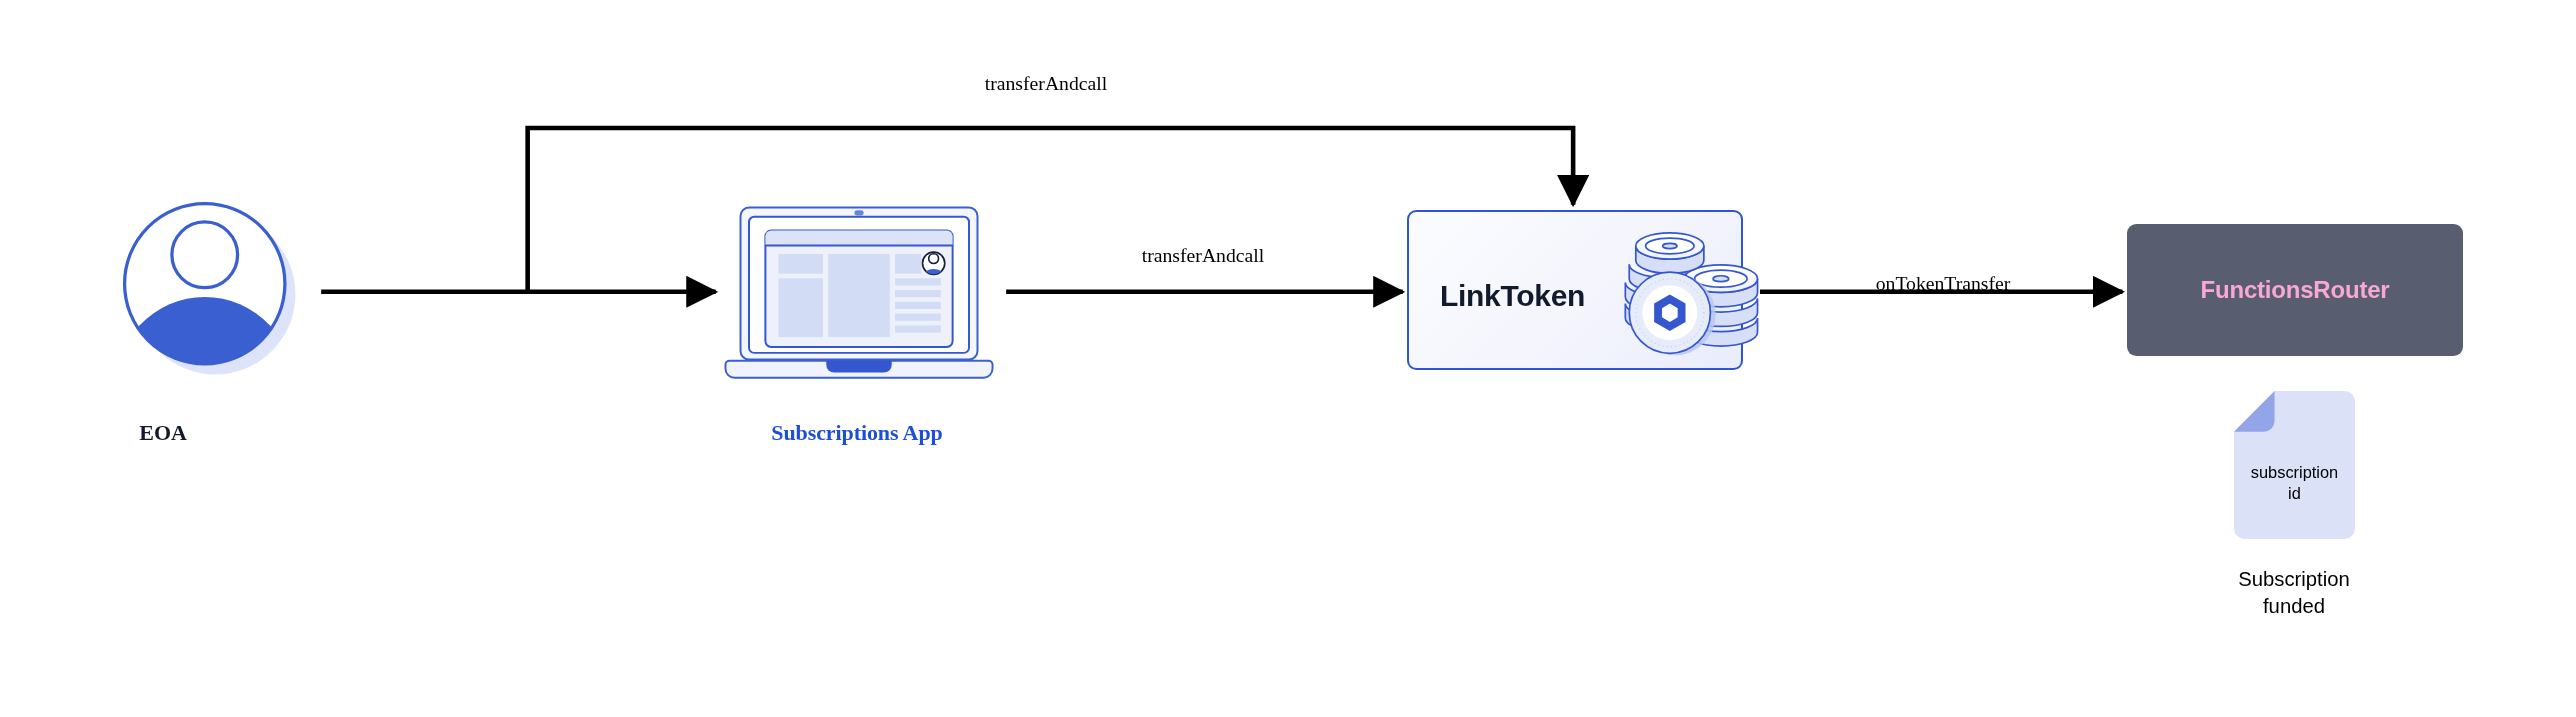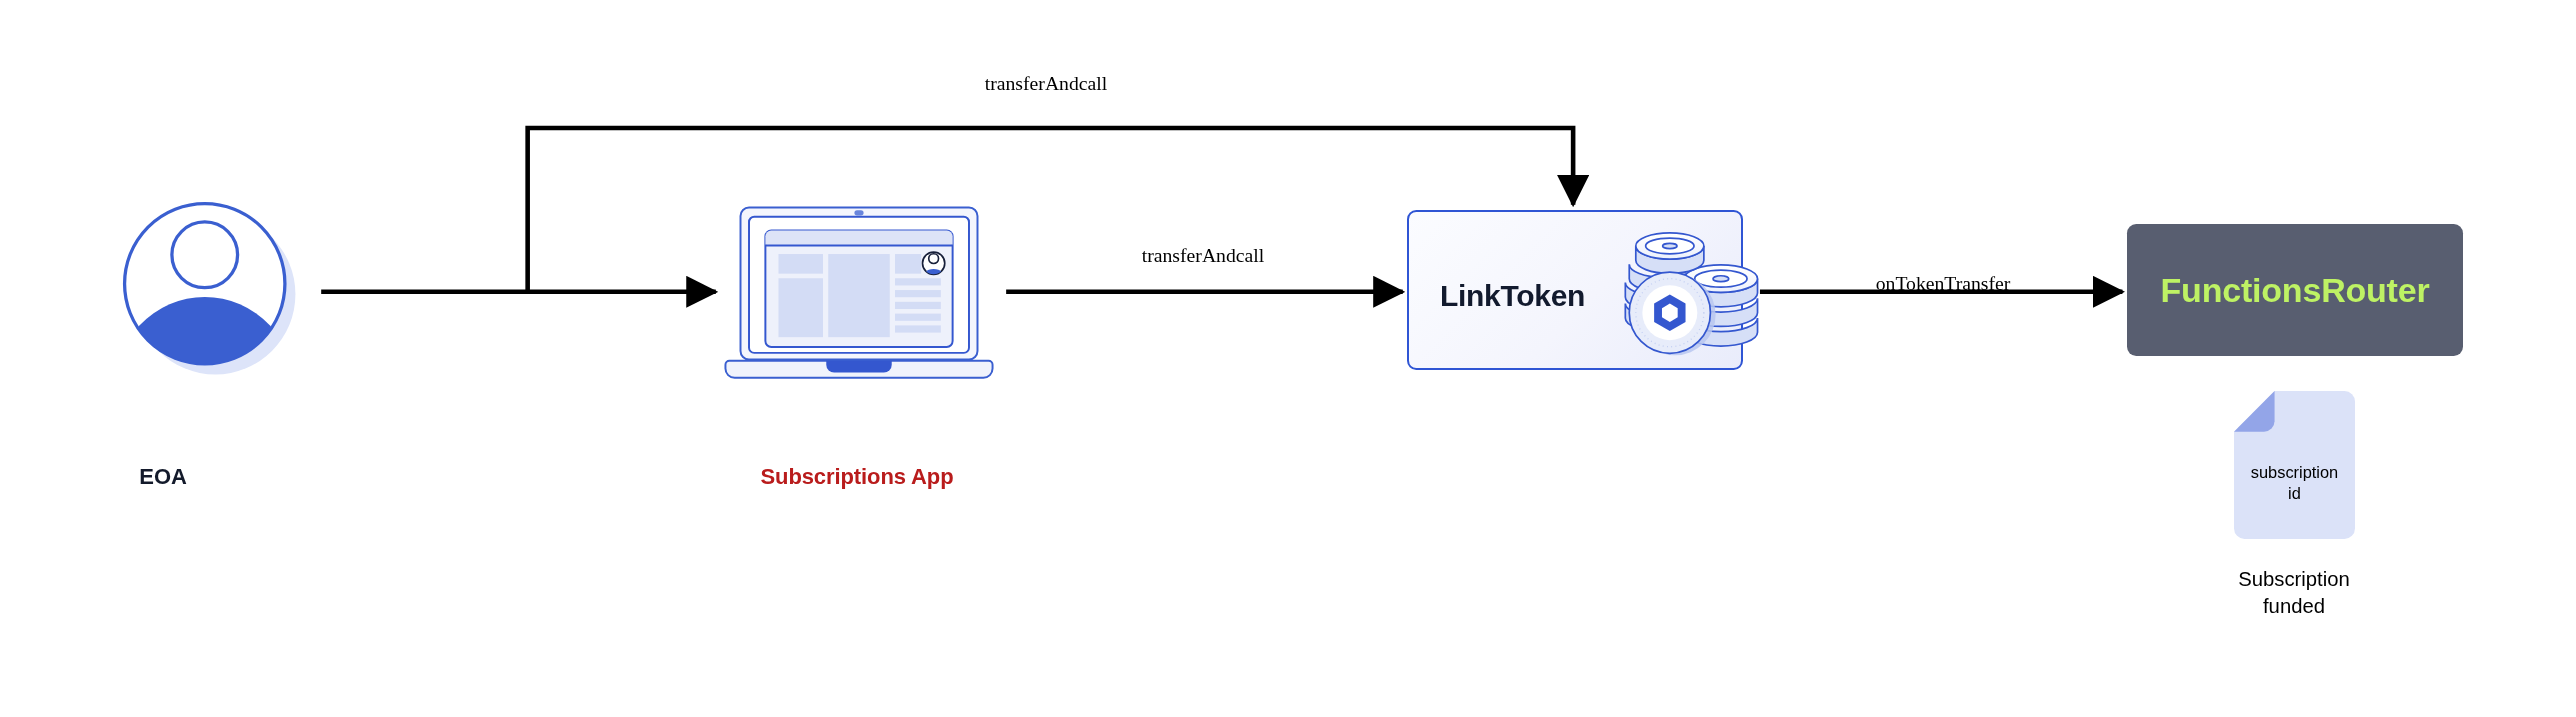--- a/index.html
+++ b/index.html
@@ -20,27 +20,26 @@
     background: #ffffff;
   }
   .abs { position: absolute; }
 
   
   .node-label {
     position: absolute;
     text-align: center;
     color: #111827;
     font-weight: bold;
-    font-family: Liberation Sans, sans-serif;
+    font-family: Liberation Serif, serif;
     white-space: nowrap;
     letter-spacing: -0.1px;
-    margin-top: 44px;
   }
   .node-label.eoa   { font-size: 22px; left: 0px;   top: 420px; width: 326px; color:#131a2b; }
-  .node-label.app   { font-size: 22px; left: 693px;top: 420px; width: 328px; color:#b91c1c; }
+  .node-label.app   { font-size: 22px; left: 693px;top: 420px; width: 328px; color:#1d4ed8; }
 
   
   .edge-label {
     position: absolute;
     font-family: Liberation Serif, serif;
     font-size: 19.7px;
     color: #000000;
     white-space: nowrap;
     text-align: center;
   }
@@ -77,23 +76,23 @@
     top: 224px;
     width: 336px;
     height: 132px;
     border-radius: 9.2px;
     background: #585e70;
     display: flex;
     align-items: center;
     justify-content: center;
   }
   #functionsrouter-text {
-    font-size: 34px;
+    font-size: 24px;
     font-weight: bold;
-    color: #bef264;
+    color: #f9a8d4;
     letter-spacing: -0.2px;
     font-family: "Liberation Sans", sans-serif;
   }
 
   
   #subscription-doc-wrap {
     position: absolute;
     left: 2234px;
     top: 391px;
     width: 121px;

